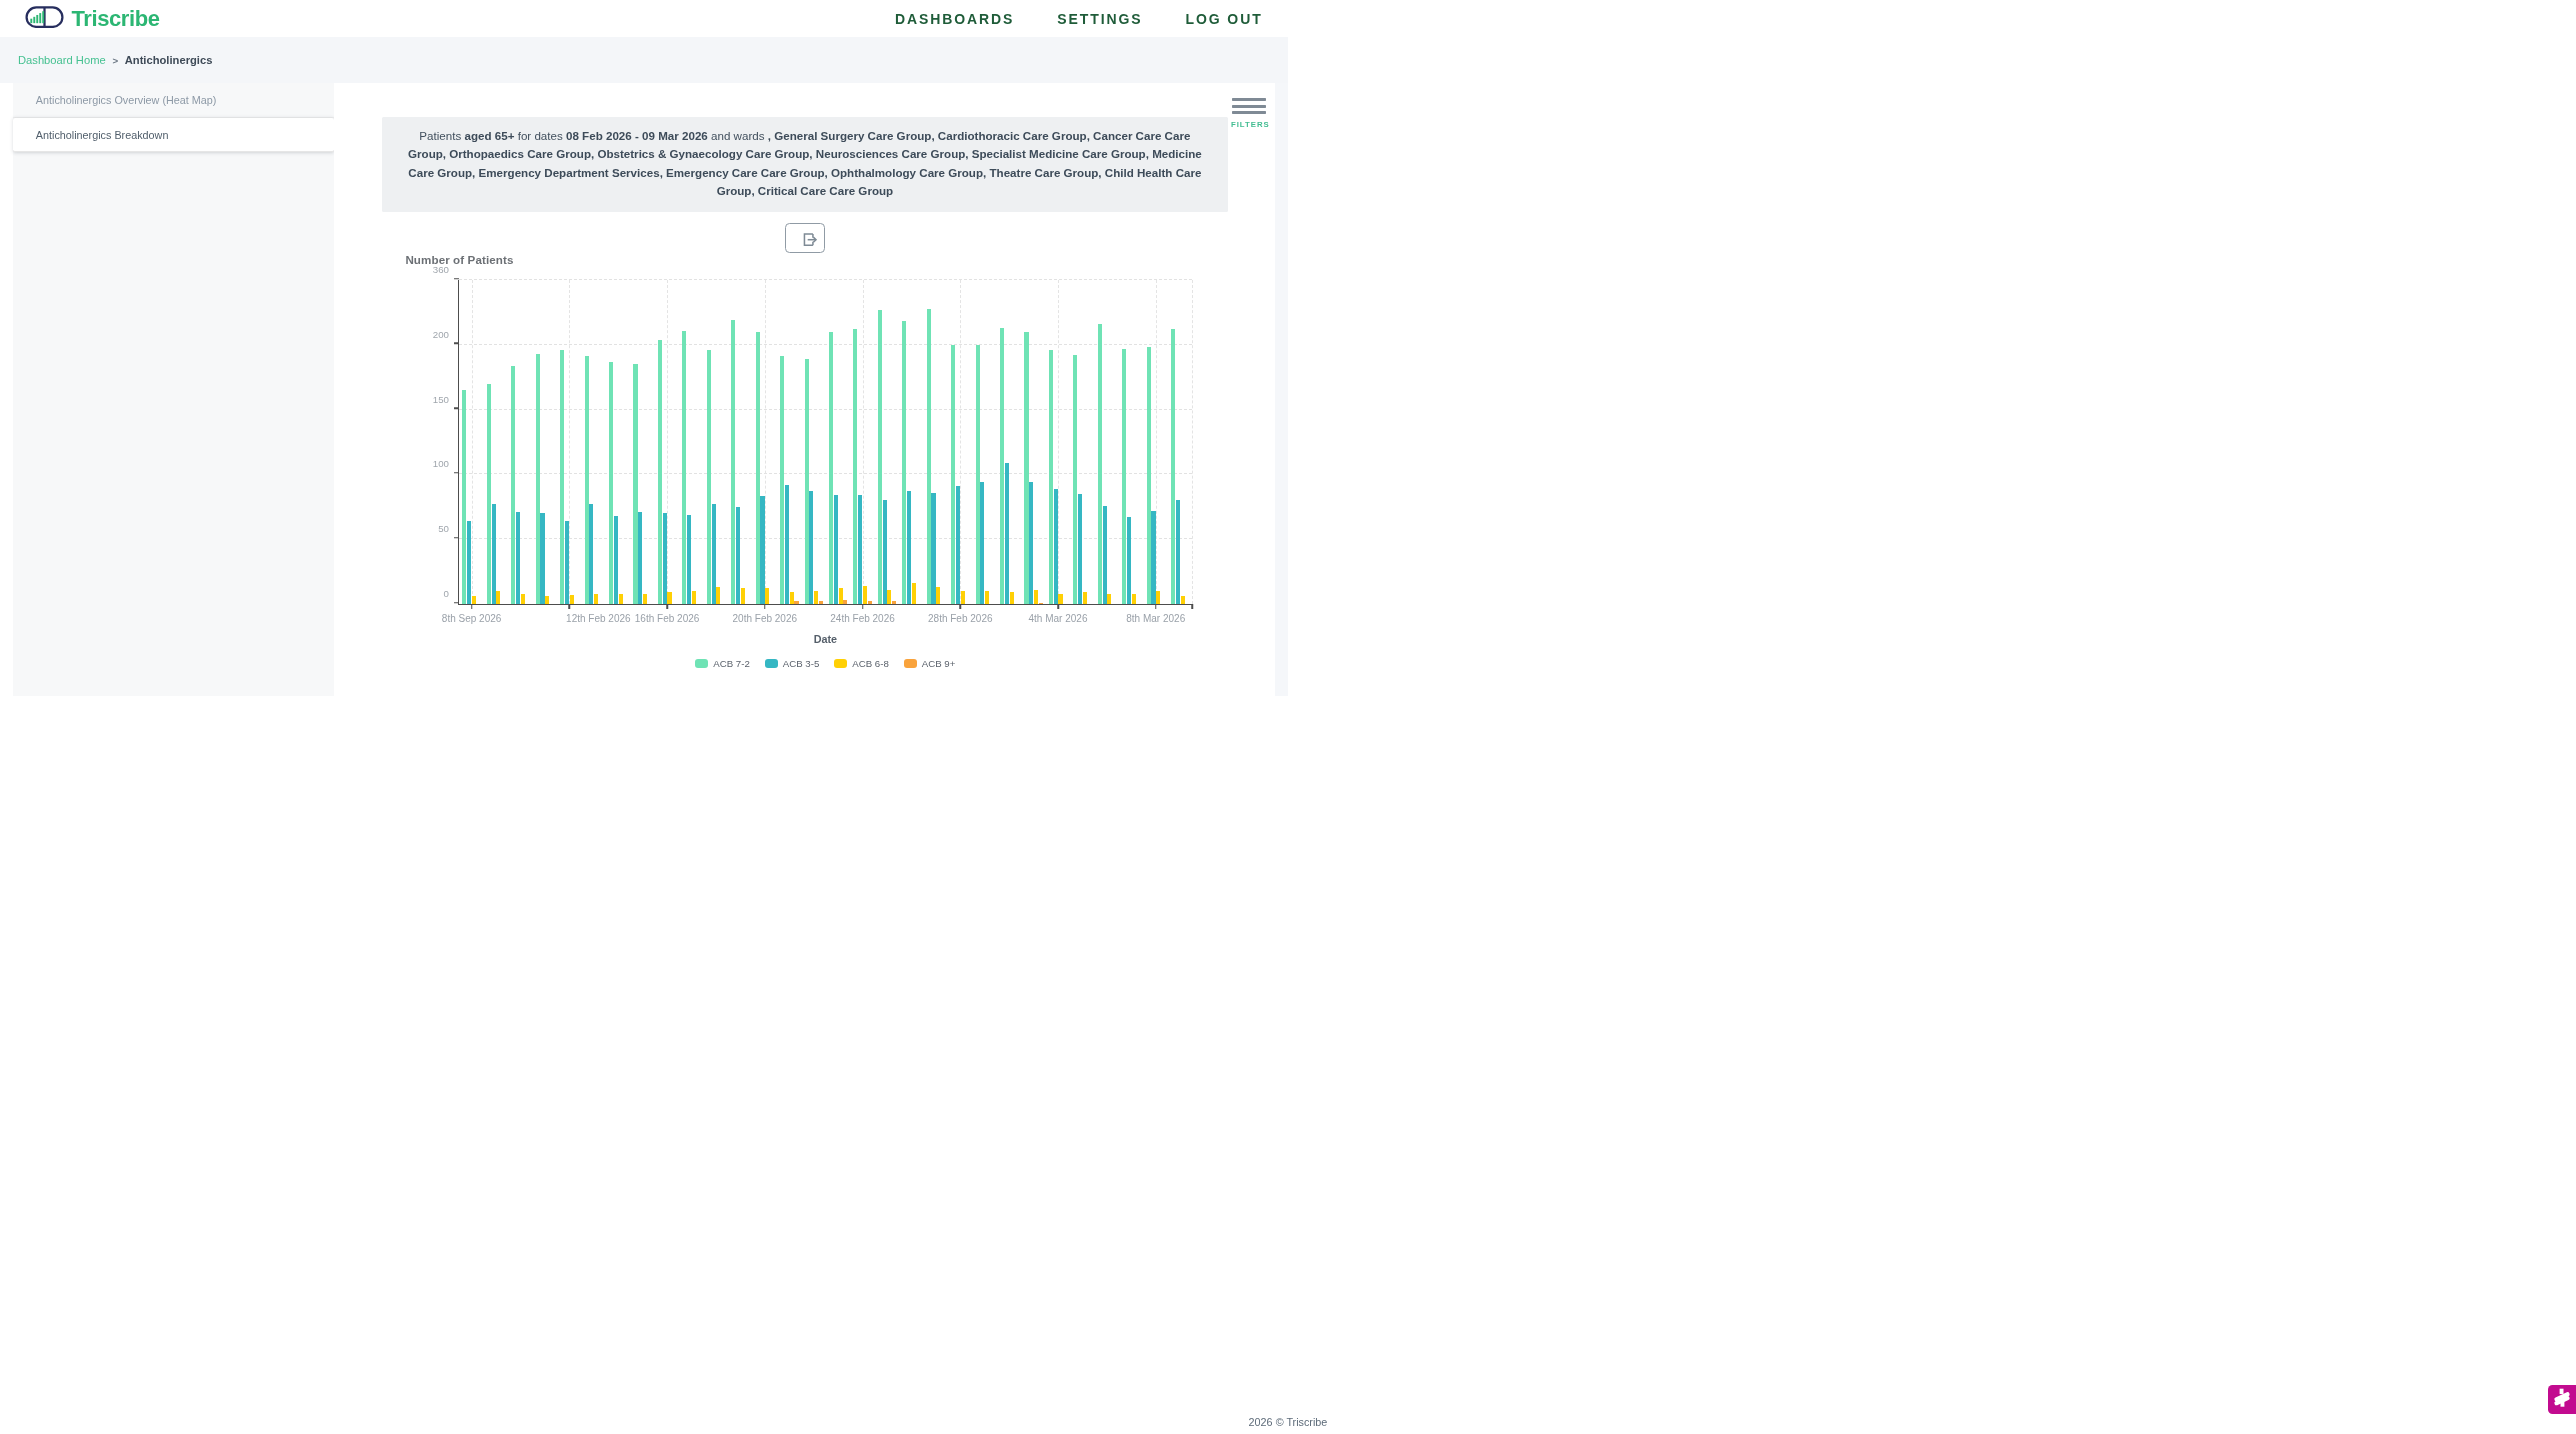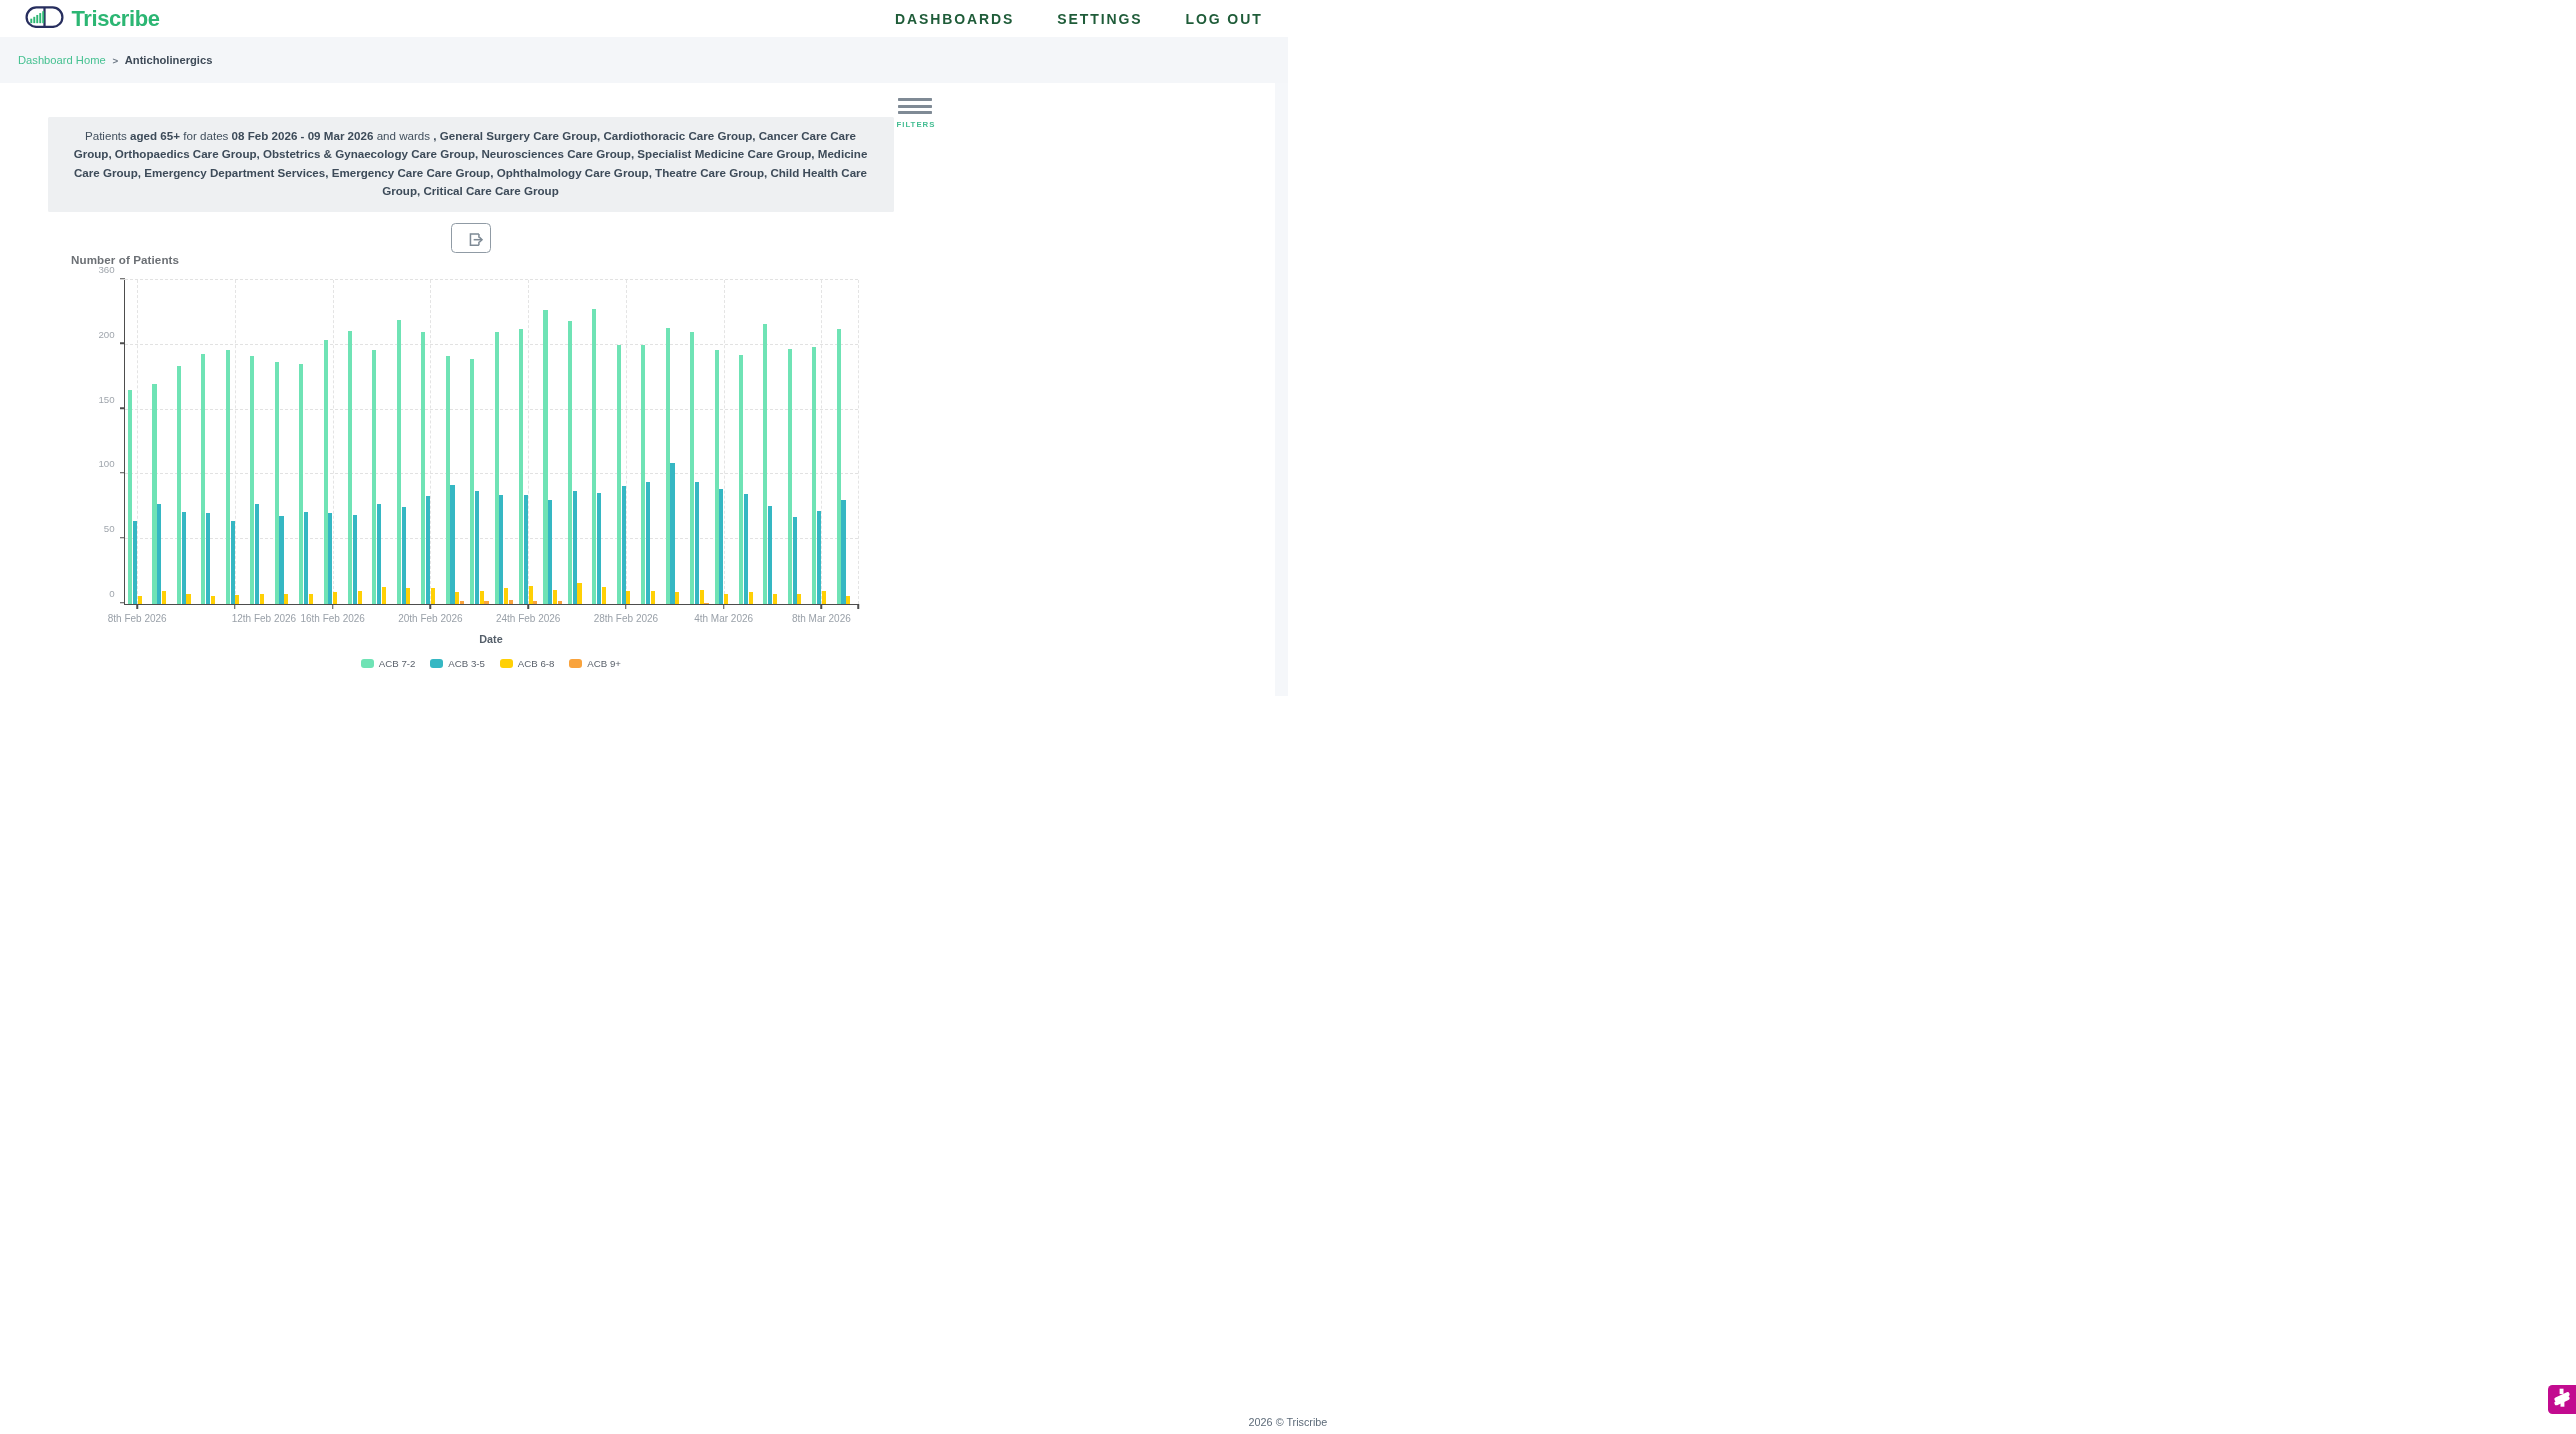--- a/index.html
+++ b/index.html
@@ -117,20 +117,24 @@
     </div>
 </div>
 
 <div class="crumbbar">
   <span class="crumb-home">Dashboard Home</span>
   <span class="crumb-sep">&gt;</span>
   <span class="crumb-cur">Anticholinergics</span>
 </div>
 
 <div class="content">
+  <div class="sidebar">
+      <div class="side-item">Anticholinergics Overview (Heat Map)</div>
+      <div class="side-item selected">Anticholinergics Breakdown</div>
+    </div>
 
   <div class="main">
     <div class="summary-box"><span>Patients </span><b>aged 65+</b><span> for dates </span><b>08 Feb 2026 - 09 Mar 2026</b><span> and wards </span><b>, General Surgery Care Group, Cardiothoracic Care Group, Cancer Care Care Group, Orthopaedics Care Group, Obstetrics &amp; Gynaecology Care Group, Neurosciences Care Group, Specialist Medicine Care Group, Medicine Care Group, Emergency Department Services, Emergency Care Care Group, Ophthalmology Care Group, Theatre Care Group, Child Health Care Group, Critical Care Care Group</b></div>
 
     <button class="export-btn">
       <span>
         <svg width="19.4" height="19.4" viewBox="0 0 24 24" fill="none" stroke="#7e8a95" stroke-width="1.9">
           <path d="M16 5 H5.5 V19 H16"></path>
           <path d="M16 5 V9.5"></path>
           <path d="M16 14.5 V19"></path>
@@ -163,21 +167,21 @@
         <div class="ytick" style="bottom: 60%;"></div>
         <div class="ylabel" style="bottom: 60%;">150</div>
         <div class="hgrid" style="bottom: 80%;"></div>
         <div class="ytick" style="bottom: 80%;"></div>
         <div class="ylabel" style="bottom: 80%;">200</div>
         <div class="hgrid" style="bottom: 100%;"></div>
         <div class="ytick" style="bottom: 100%;"></div>
         <div class="ylabel" style="bottom: 100%;">360</div>
         <div class="vgrid" style="left: 1.66667%;"></div>
         <div class="xtick" style="left: 1.66667%;"></div>
-        <div class="xlabel" style="left: 1.66667%;">8th Feb 2026</div>
+        <div class="xlabel" style="left: 1.66667%;">8th Sep 2026</div>
         <div class="vgrid" style="left: 15%;"></div>
         <div class="xtick" style="left: 15%;"></div>
         <div class="xlabel" style="left: 15%; margin-left: 29px;">12th Feb 2026</div>
         <div class="vgrid" style="left: 28.3333%;"></div>
         <div class="xtick" style="left: 28.3333%;"></div>
         <div class="xlabel" style="left: 28.3333%;">16th Feb 2026</div>
         <div class="vgrid" style="left: 41.6667%;"></div>
         <div class="xtick" style="left: 41.6667%;"></div>
         <div class="xlabel" style="left: 41.6667%;">20th Feb 2026</div>
         <div class="vgrid" style="left: 55%;"></div>

